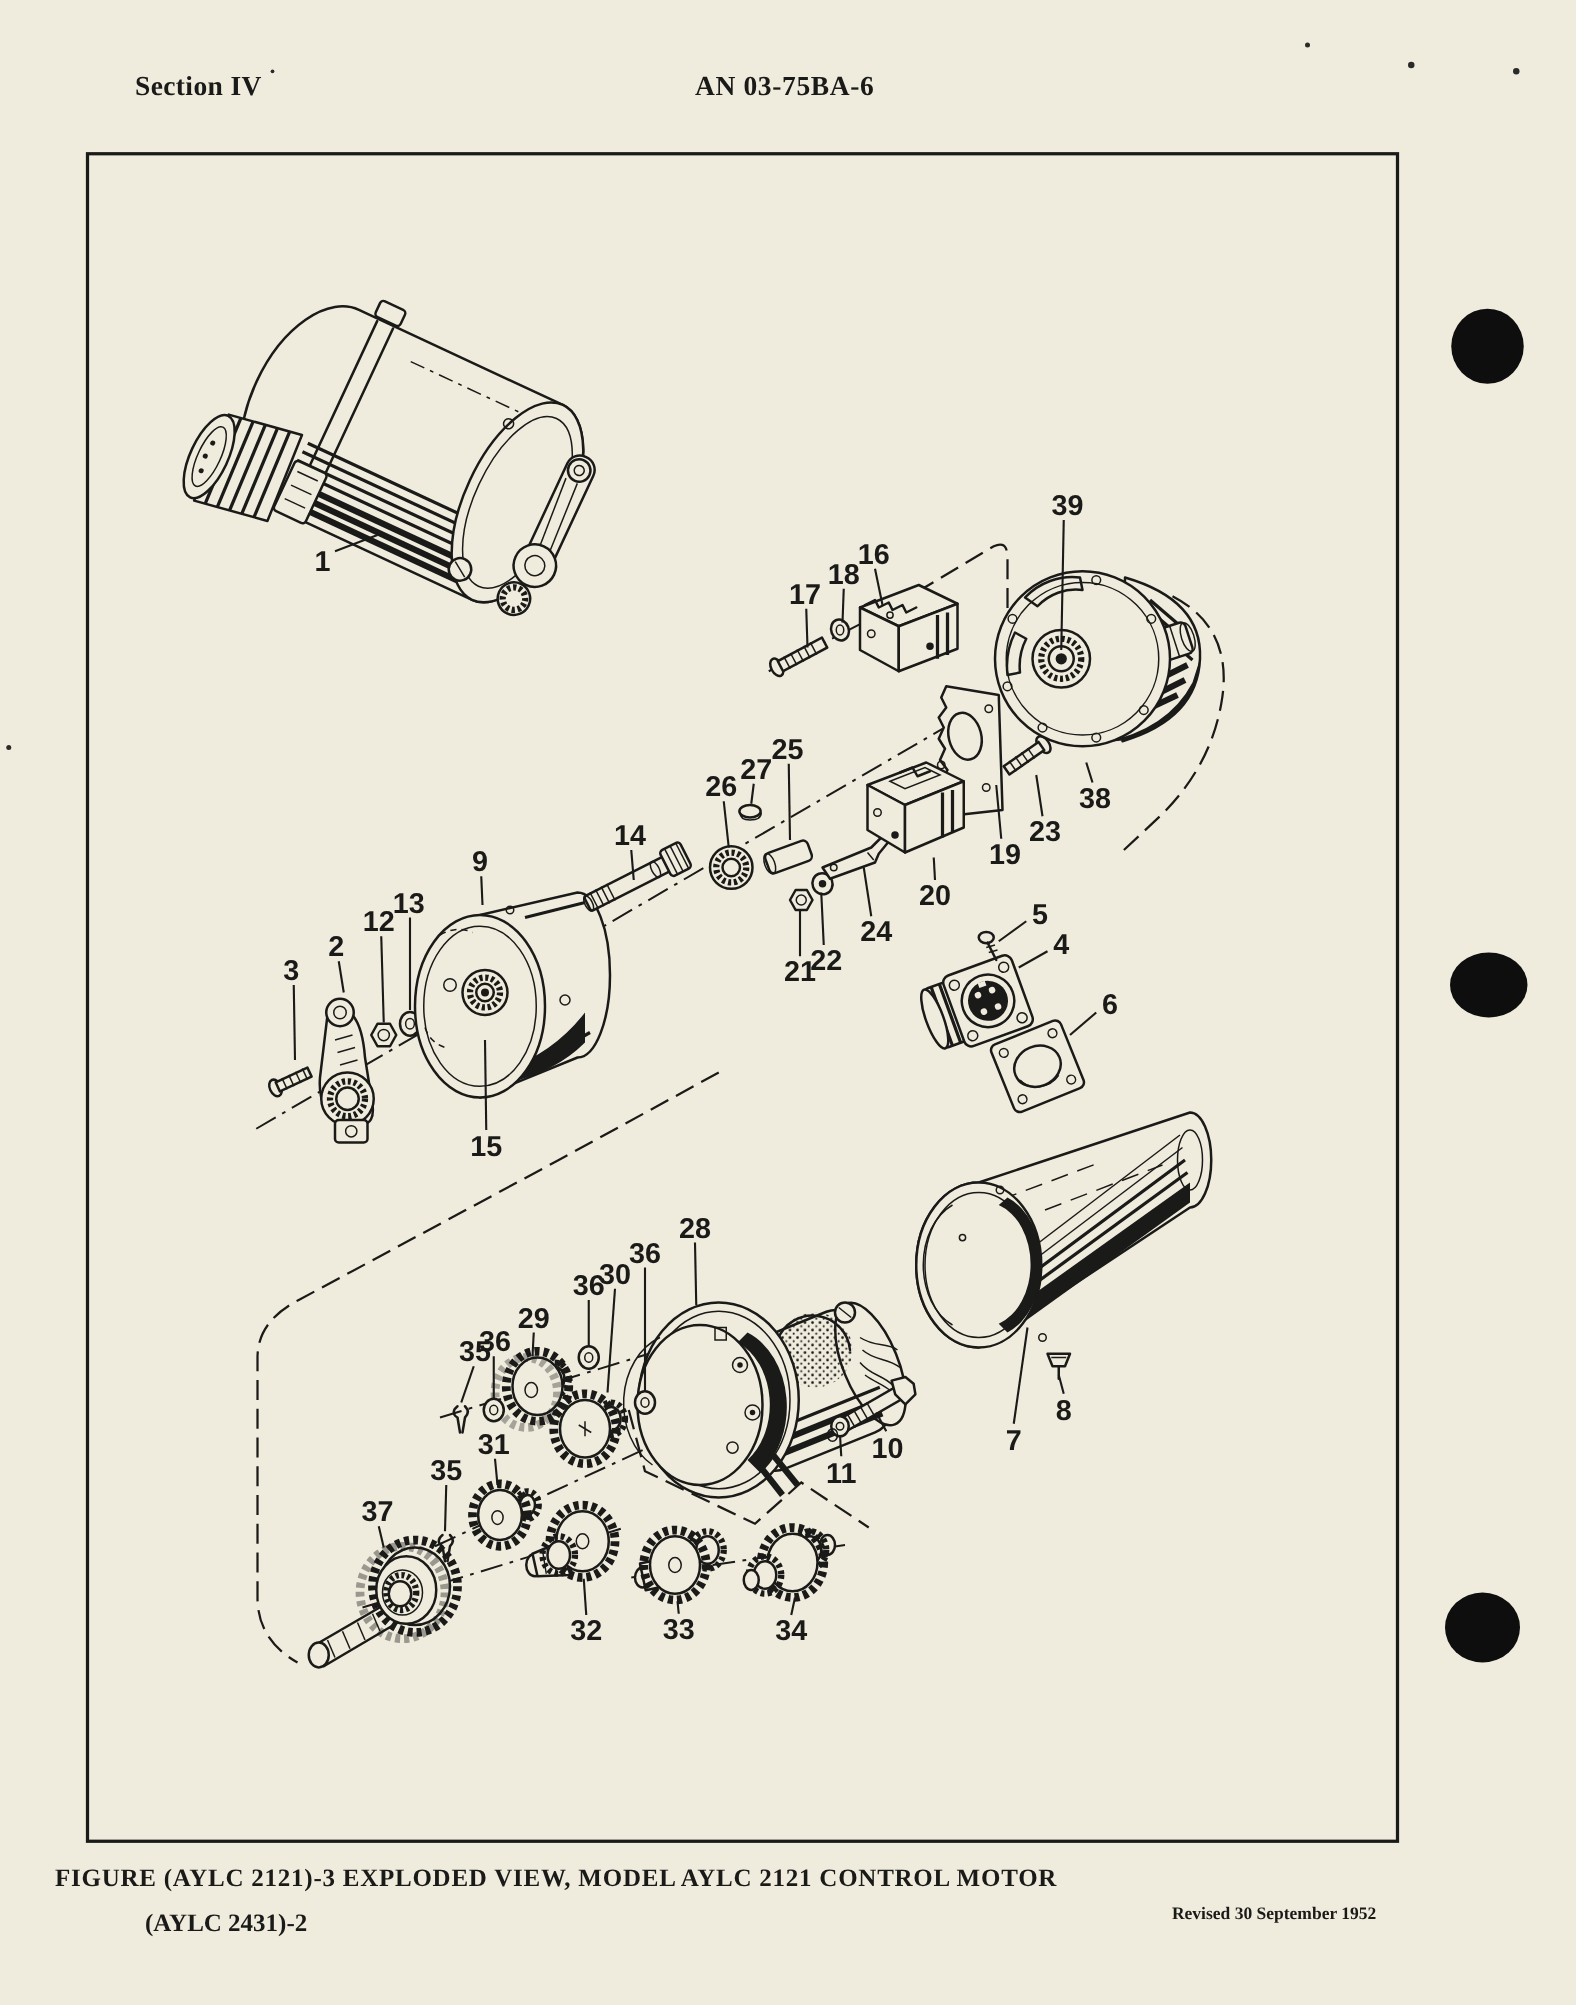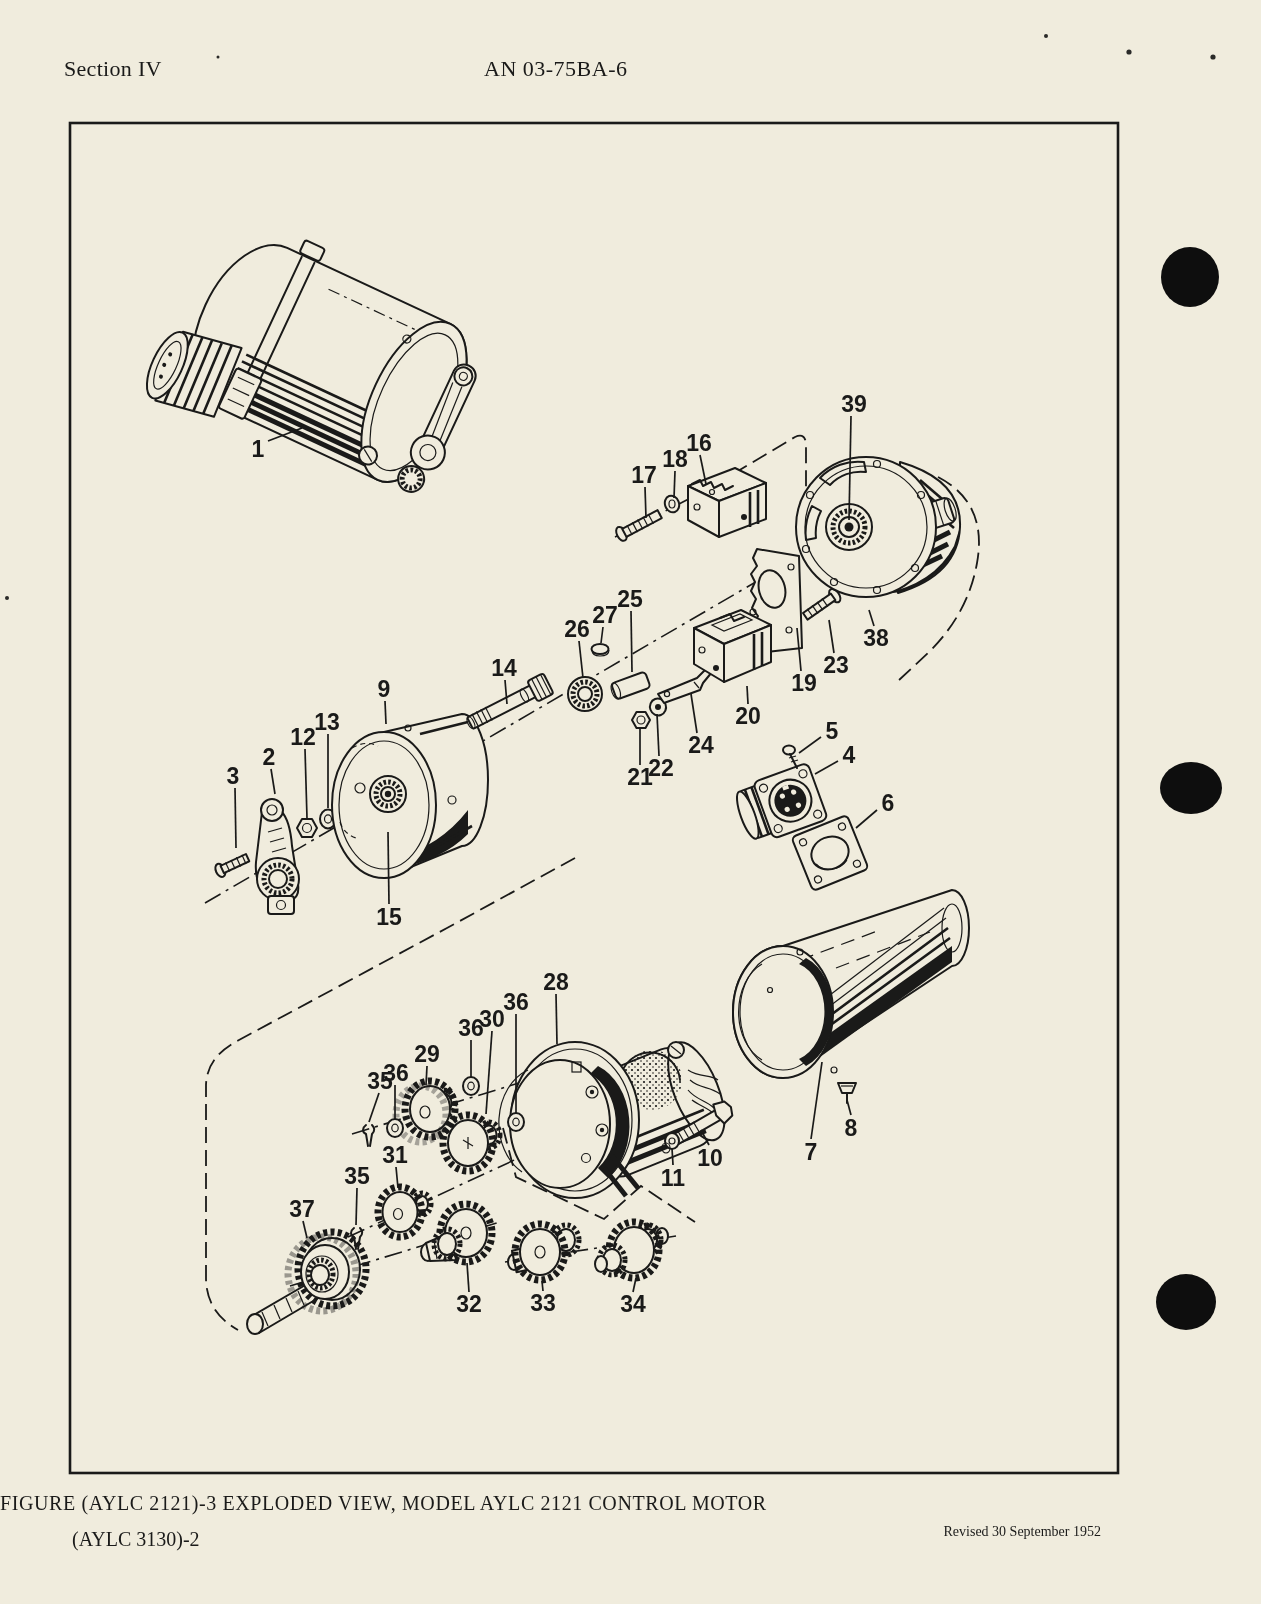--- a/index.html
+++ b/index.html
@@ -2,23 +2,23 @@
 <html><head>
 <meta charset="utf-8">
 <style>
   html,body{margin:0;padding:0;}
   body{
     width:1261px;height:1604px;position:relative;
     background:#f0ecdd;
     font-family:"Liberation Serif",serif;
     color:#1a1a19;
   }
-  .page-text{position:absolute;white-space:nowrap;font-weight:normal;}
+  .page-text{position:absolute;white-space:nowrap;font-weight:bold;margin-left:44px;}
   #hdr-left{left:64px;top:56px;font-size:22px;letter-spacing:.3px;}
-  #hdr-center{left:484px;top:56px;font-size:22px;letter-spacing:.5px;}
+  #hdr-center{left:512px;top:56px;font-size:22px;letter-spacing:.5px;}
   #caption{left:0;top:1492px;width:1180px;text-align:left;font-size:20px;letter-spacing:.6px;}
   #ftr-left{left:72px;top:1528px;font-size:20px;}
   #ftr-right{right:160px;top:1524px;font-size:14px;}
   svg{position:absolute;left:0;top:0;}
   
   .ln{stroke:#1a1a19;stroke-width:2;fill:none;stroke-linecap:round;stroke-linejoin:round;}
   .thin{stroke:#1a1a19;stroke-width:1.2;fill:none;}
   .p{stroke:#1a1a19;stroke-width:2;fill:#f0ecdd;stroke-linejoin:round;}
   .dk{fill:#1a1a19;stroke:none;}
   .fin{stroke:#1a1a19;stroke-width:2.6;fill:none;}
@@ -30,21 +30,21 @@
   .knurl{stroke:#1a1a19;stroke-width:5;fill:none;stroke-dasharray:2.5 2.2;}
   .callout{font:700 23px "Liberation Sans",sans-serif;fill:#1a1a19;stroke:none;}
   .leader{stroke:#1a1a19;stroke-width:1.7;fill:none;}
 </style>
 </head>
 <body>
 
 <div class="page-text" id="hdr-left">Section IV</div>
 <div class="page-text" id="hdr-center">AN 03-75BA-6</div>
 <div class="page-text" id="caption">FIGURE (AYLC 2121)-3 EXPLODED VIEW, MODEL AYLC 2121 CONTROL MOTOR</div>
-<div class="page-text" id="ftr-left">(AYLC 3130)-2</div>
+<div class="page-text" id="ftr-left">(AYLC 2431)-2</div>
 <div class="page-text" id="ftr-right">Revised 30 September 1952</div>
 
 <svg id="diagram" width="1261" height="1604" viewBox="0 0 1261 1604">
   <defs>
     <pattern id="stip" width="6" height="6" patternUnits="userSpaceOnUse">
       <circle cx="2" cy="2" r="1.1" fill="#1a1a19"></circle>
         <circle cx="5" cy="5" r="0.8" fill="#1a1a19"></circle>
     </pattern>
   </defs>
 

